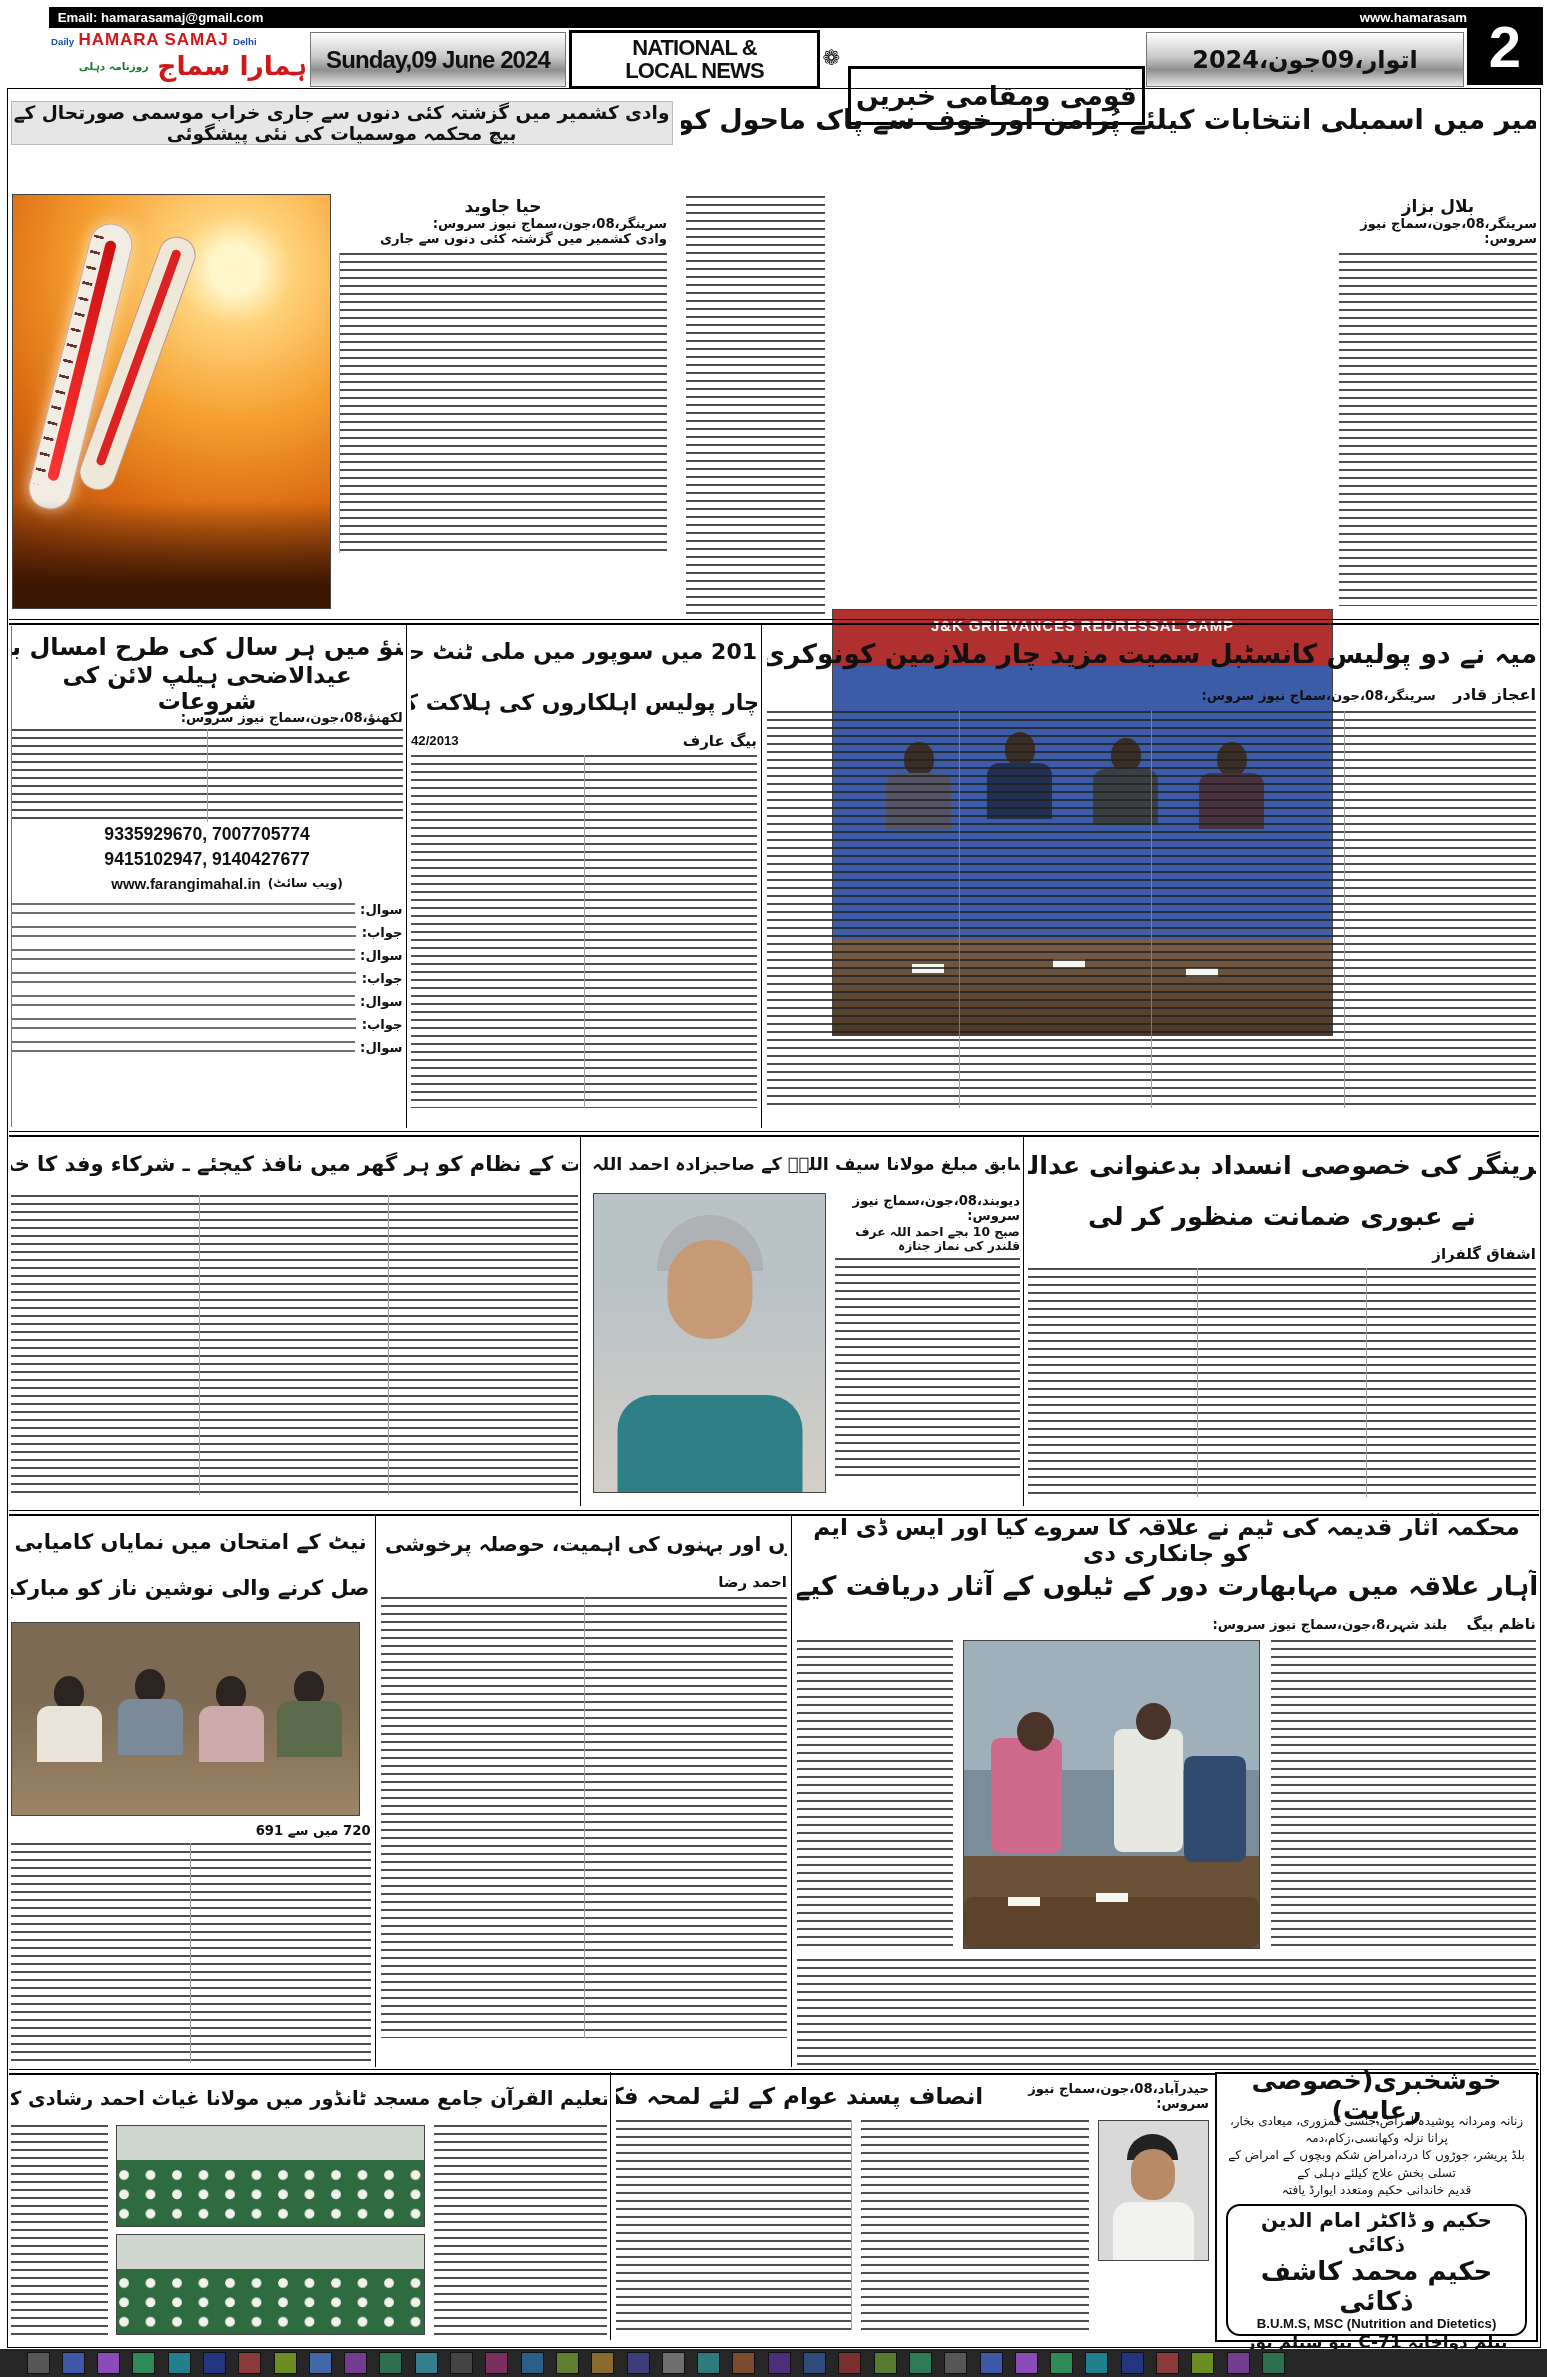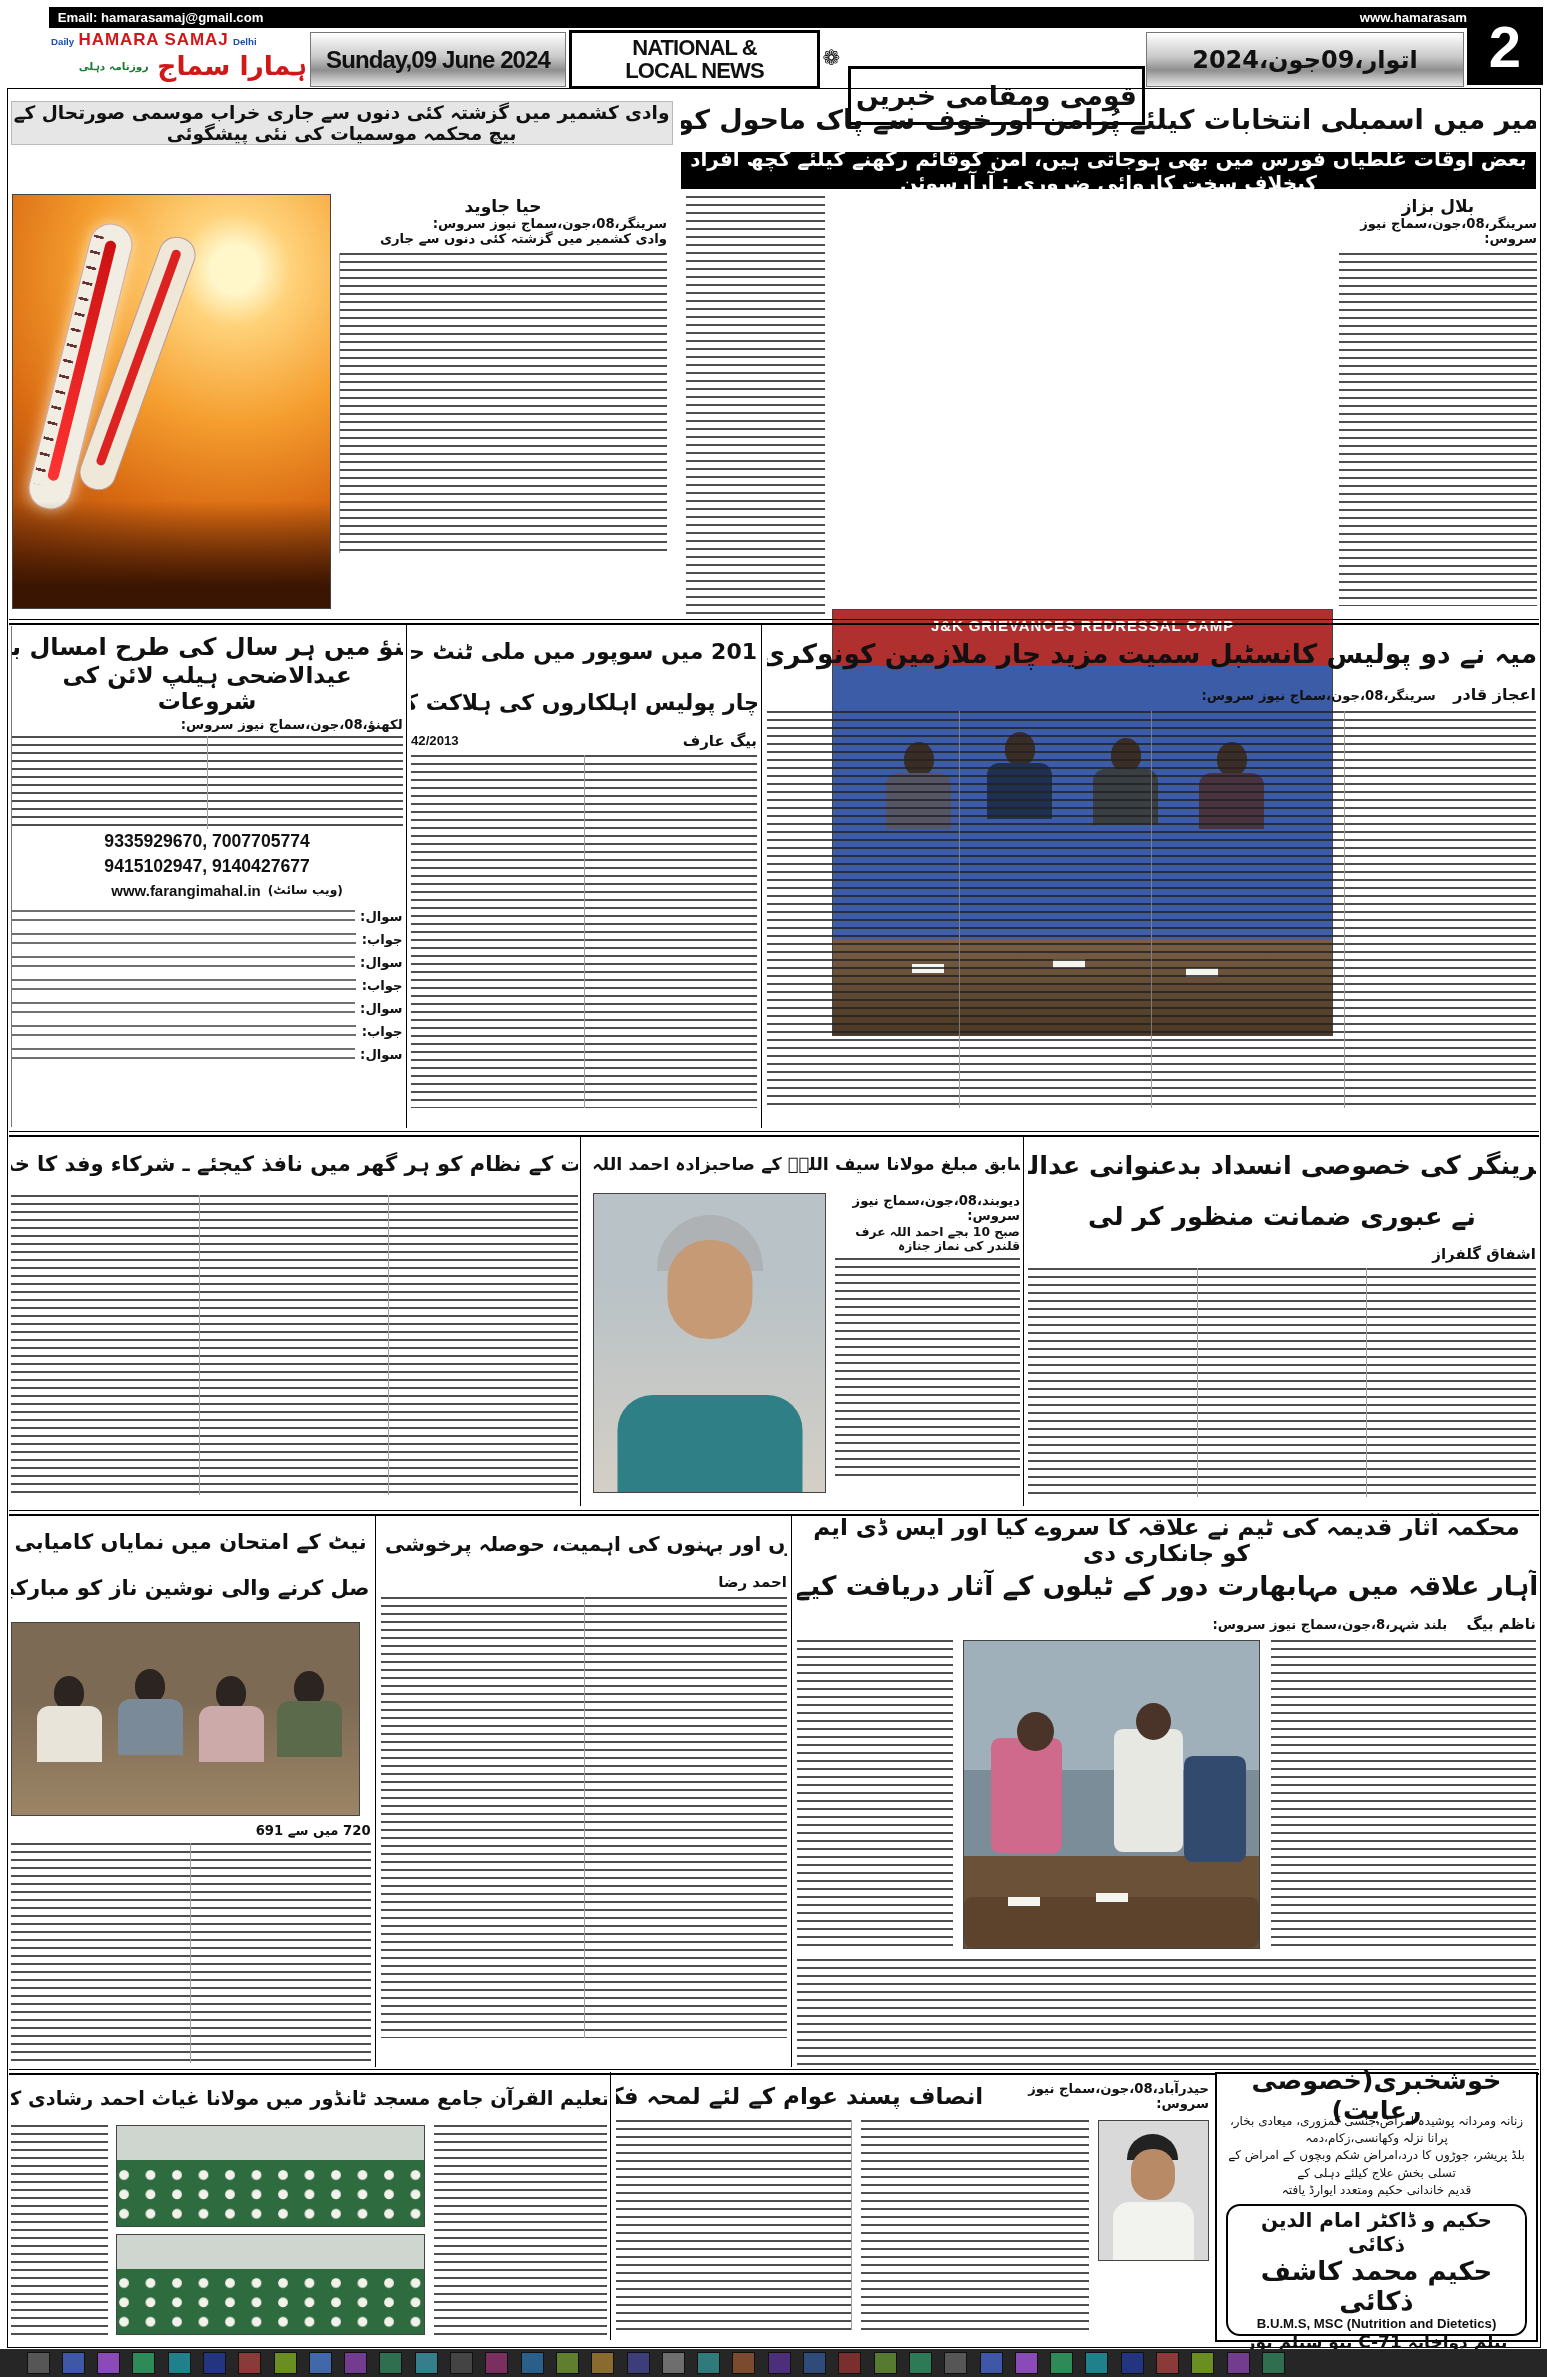--- a/index.html
+++ b/index.html
@@ -120,23 +120,20 @@
   <div class="abs frame" style="left:7px;top:88px;width:1532px;height:2258px;"></div>
 
   <div class="abs ctr rtl headline" style="left:681px;top:92px;width:855px;height:55px;font-size:27px;letter-spacing:-0.9px;">
     <span>لوک سبھا کے بعد جموں کشمیر میں اسمبلی انتخابات کیلئے پُرامن اورخوف سے پاک ماحول کوبرقرار رکھنے پرتوجہ مرکوز</span>
   </div>
 
   <div class="abs grayhead ctr rtl" style="left:10.6px;top:101px;width:660px;height:42px;font-size:18.5px;">
     <span>وادی کشمیر میں گزشتہ کئی دنوں سے جاری خراب موسمی صورتحال کے بیچ محکمہ موسمیات کی نئی پیشگوئی</span>
   </div>
 
-  <div class="abs blackbar ctr rtl" style="left:681px;top:152px;width:855px;height:37px;font-size:20px;">
-    <span>بعض اوقات غلطیاں فورس میں بھی ہوجاتی ہیں، امن کوقائم رکھنے کیلئے کچھ افراد کیخلاف سخت کاروائی ضروری : آرآرسوئن</span>
-  </div>
 
   <div class="abs photo p-weather" style="left:12.3px;top:194px;width:317px;height:413px;">
     <div class="thermo">
         <div class="ticks"></div>
         <div class="mercury"></div>
       </div>
     <div class="thermo2">
         <div class="mercury"></div>
       </div>
     <div class="p-dark-bottom"></div>
@@ -183,21 +180,21 @@
 
   <div class="abs hr2" style="left:8.8px;top:619px;width:1530px;"></div>
 
   <div class="abs" style="left:10.6px;top:626px;width:391px;height:501px;border-left:0.9px solid #777;">
     <div class="rtl headline ctr" style="font-size:24px;height:42px;">
         <span>لکھنؤ میں ہر سال کی طرح امسال بھی</span>
       </div>
     <div class="rtl ctr" style="font-size:23px;font-weight:900;height:39px;">
         <span>عیدالاضحی ہیلپ لائن کی شروعات</span>
       </div>
-    <div class="rtl dateline" style="margin-top:10px;">لکھنؤ،08،جون،سماج نیوز سروس:</div>
+    <div class="rtl dateline" style="margin-top:3px;">لکھنؤ،08،جون،سماج نیوز سروس:</div>
     <div class="cols" style="height:93px;margin-top:3.5px;">
       <div class="col sim"></div>
       <div class="col sim"></div>
     </div>
     <div class="lat ctr" style="font-size:17.6px;font-weight:900;height:25px;">9335929670, 7007705774</div>
     <div class="lat ctr" style="font-size:17.6px;font-weight:900;height:25px;">9415102947, 9140427677</div>
     <div class="ctr" style="gap:7px;height:23px;">
       <span class="lat" style="font-size:15px;font-weight:bold;margin-left:40px;">www.farangimahal.in</span>
       <span class="rtl" style="font-size:12.3px;font-weight:bold;">(ویب سائٹ)</span>
     </div>

